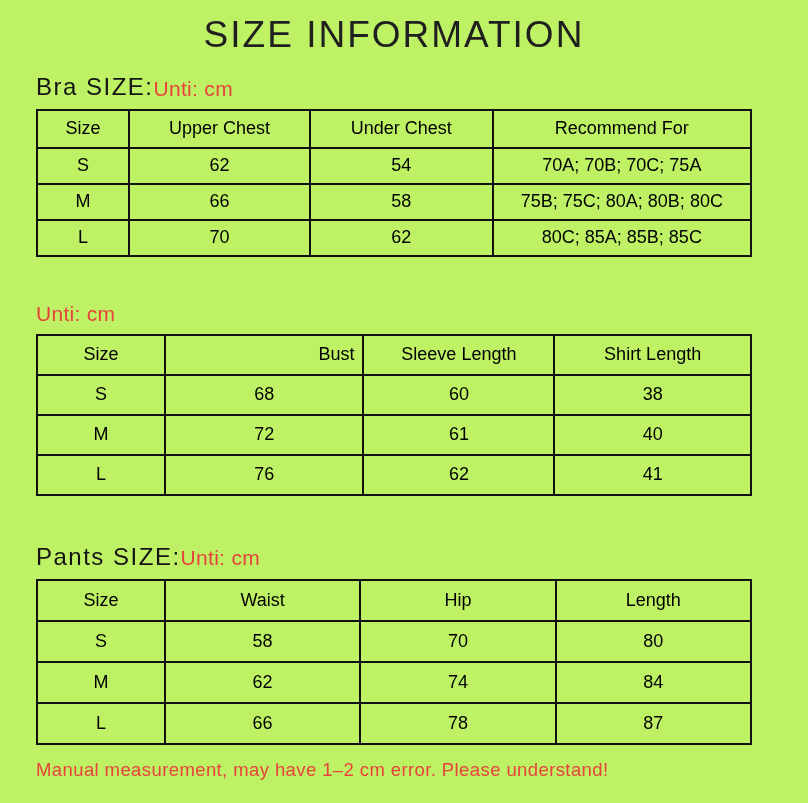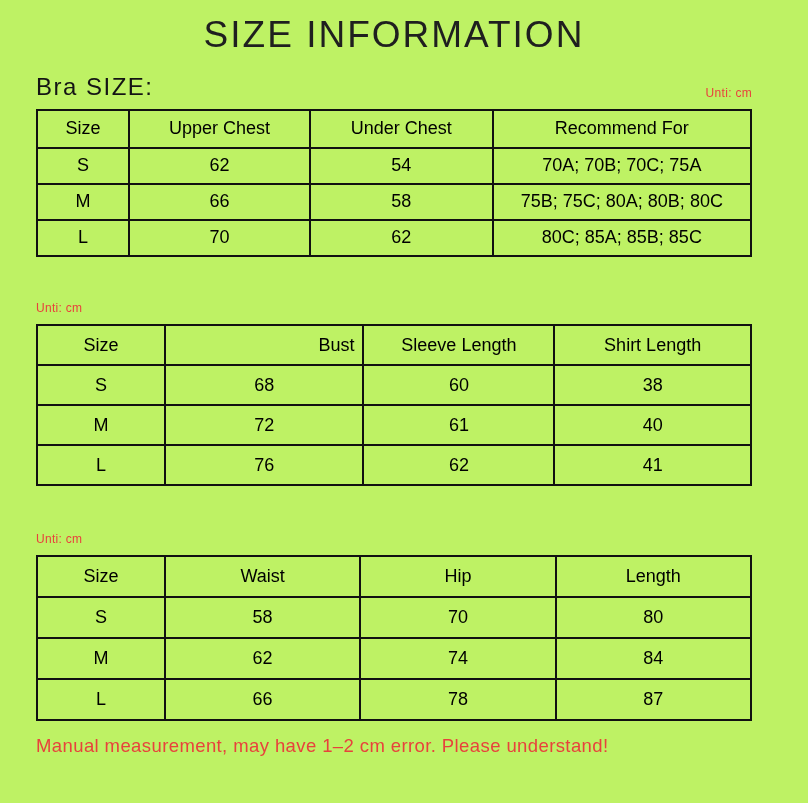--- a/index.html
+++ b/index.html
@@ -22,33 +22,32 @@
     text-align: center;
     font-family: "Liberation Sans", sans-serif;
     font-size: 37px;
     font-weight: 200;
     letter-spacing: 2px;
     color: #1f1f1f;
     line-height: 1.25;
   }
   .section-head {
     display: flex;
-    justify-content: space-between;
     align-items: flex-end;
   }
   .section-title {
     margin: 0;
     font-size: 24px;
     font-weight: 400;
     letter-spacing: 1.5px;
     color: #141414;
     line-height: 1.15;
   }
   .unit-label {
-    font-size: 12px;
+    font-size: 21px;
     color: #e8423c;
     letter-spacing: 0.3px;
     line-height: 1.1;
     padding-bottom: 1px;
   }
   .section-bra   { margin-top: 15px; }
   .section-shirt { margin-top: 45px; }
   .section-pants { margin-top: 47px; }
 
   table.size-table {
@@ -172,20 +171,21 @@
             <td>76</td>
             <td>62</td>
             <td>41</td>
           </tr>
         </tbody>
       </table>
   </section>
 
   <section class="section-pants">
     <div class="section-head">
+      <h2 class="section-title">Pants SIZE:</h2>
       <span class="unit-label">Unti: cm</span>
     </div>
     <table class="size-table tbl-2">
         <thead>
           <tr>
             <th>Size</th>
             <th>Waist</th>
             <th>Hip</th>
             <th>Length</th>
           </tr>

